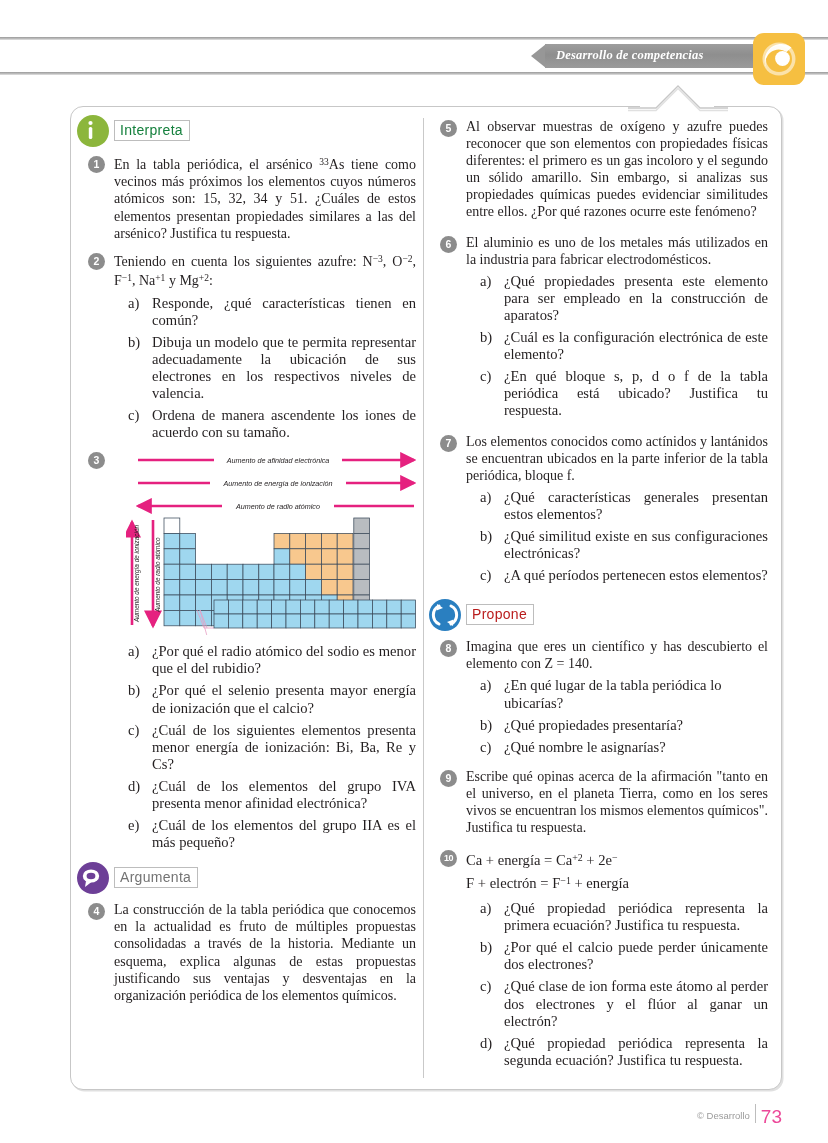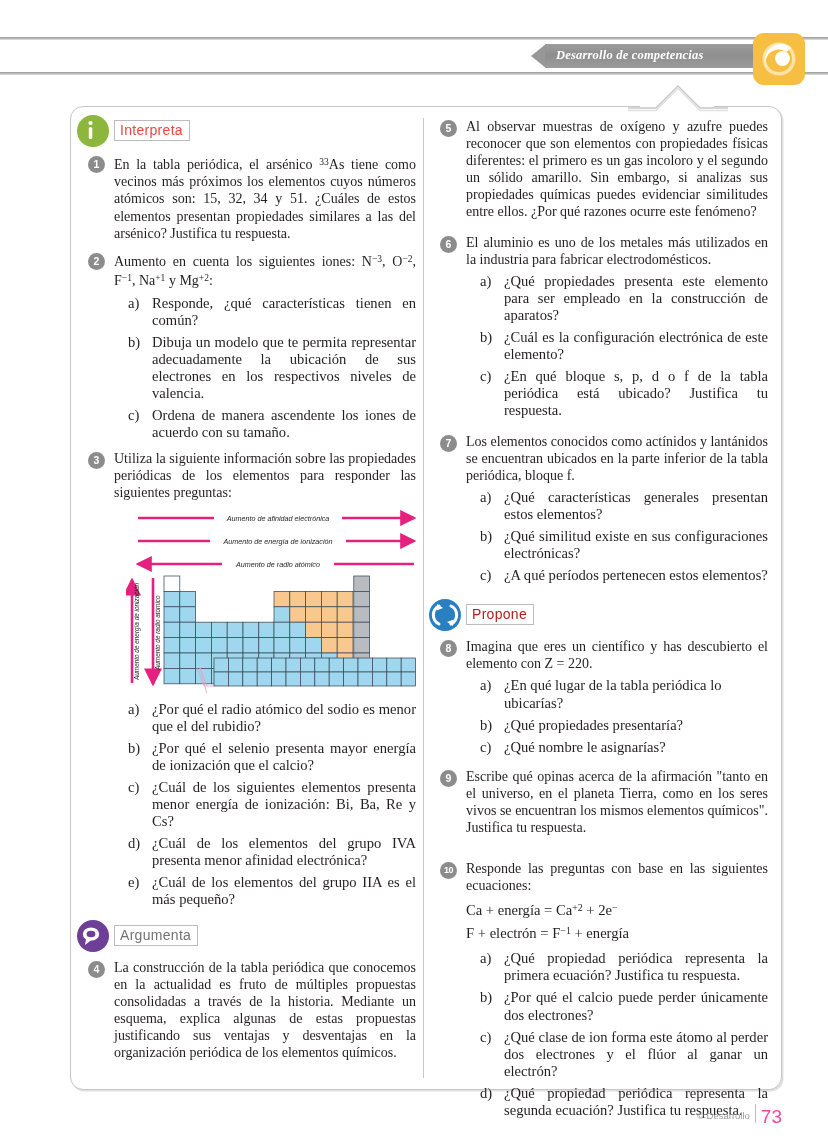--- a/index.html
+++ b/index.html
@@ -65,21 +65,21 @@
   
   .sect{position:relative;height:30px;margin-bottom:6px;}
   .sect .blob{position:absolute;left:-12px;top:-4px;width:34px;height:34px;}
   .sect .lbl{
     position:absolute;left:26px;top:2px;
     font-family:"Liberation Sans", sans-serif;
     font-size:14px;padding:1px 6px 2px 5px;
     border:1px solid #bdbdbd;background:#fff;
     letter-spacing:.3px;
   }
-  .sect.green .lbl{color:#ef4444;}
+  .sect.green .lbl{color:#15803d;}
   .sect.purple .lbl{color:#737373;}
   .sect.blue .lbl{color:#b91c1c;}
 
   
   .q{position:relative;padding-left:26px;margin-bottom:9px;}
   .q .num{
     position:absolute;left:0;top:2px;width:17px;height:17px;border-radius:50%;
     background:#8c8c8c;color:#fff;
     font-family:"Liberation Sans", sans-serif;
     font-size:10.5px;font-weight:bold;line-height:17px;text-align:center;
@@ -156,38 +156,37 @@
     <span class="lbl">Interpreta</span>
   </div>
 
   <div class="q">
     <div class="num">1</div>
     <div class="txt"><span>En la tabla periódica, el arsénico </span><sup>33</sup><span>As tiene como vecinos más próximos los elementos cuyos números atómicos son: 15, 32, 34 y 51. ¿Cuáles de estos elementos presentan propiedades similares a las del arsénico? Justifica tu respuesta.</span></div>
   </div>
 
   <div class="q">
     <div class="num">2</div>
-    <div class="txt"><span>Aumento en cuenta los siguientes iones: N</span><sup>−3</sup><span>, O</span><sup>−2</sup><span>, F</span><sup>−1</sup><span>, Na</span><sup>+1</sup><span> y Mg</span><sup>+2</sup><span>:</span></div>
+    <div class="txt"><span>Teniendo en cuenta los siguientes azufre: N</span><sup>−3</sup><span>, O</span><sup>−2</sup><span>, F</span><sup>−1</sup><span>, Na</span><sup>+1</sup><span> y Mg</span><sup>+2</sup><span>:</span></div>
     <div class="sub">
       <span class="mk">a)</span>
       <div class="txt">Responde, ¿qué características tienen en común?</div>
     </div>
     <div class="sub">
       <span class="mk">b)</span>
       <div class="txt">Dibuja un modelo que te permita representar adecuadamente la ubicación de sus electrones en los respectivos niveles de valencia.</div>
     </div>
     <div class="sub">
       <span class="mk">c)</span>
       <div class="txt">Ordena de manera ascendente los iones de acuerdo con su tamaño.</div>
     </div>
   </div>
 
   <div class="q">
     <div class="num">3</div>
-    <div class="txt">Utiliza la siguiente información sobre las propiedades periódicas de los elementos para responder las siguientes preguntas:</div>
 
     <div class="figure">
       <svg width="300" height="185" viewBox="0 0 300 185">
         <defs>
           <marker id="ar" markerWidth="7" markerHeight="7" refX="6" refY="3.5" orient="auto">
             <polygon points="0,0 7,3.5 0,7" fill="#e5217f"></polygon>
           </marker>
           <marker id="al" markerWidth="7" markerHeight="7" refX="1" refY="3.5" orient="auto">
             <polygon points="7,0 0,3.5 7,7" fill="#e5217f"></polygon>
           </marker>
@@ -413,43 +412,42 @@
       <path d="M11 8 A10 10 0 0 0 11 26" fill="none" stroke="#ffffff" stroke-width="3" stroke-linecap="round"></path>
       <path d="M23 8 A10 10 0 0 1 23 26" fill="none" stroke="#ffffff" stroke-width="3" stroke-linecap="round"></path>
       <polygon points="9,6 15,10 8.5,12.5" fill="#ffffff"></polygon>
       <polygon points="25,28 19,24 25.5,21.5" fill="#ffffff"></polygon>
     </svg>
     <span class="lbl">Propone</span>
   </div>
 
   <div class="q">
     <div class="num">8</div>
-    <div class="txt">Imagina que eres un científico y has descubierto el elemento con Z = 220.</div>
+    <div class="txt">Imagina que eres un científico y has descubierto el elemento con Z = 140.</div>
     <div class="sub nojust">
       <span class="mk">a)</span>
       <div class="txt">¿En qué lugar de la tabla periódica lo ubicarías?</div>
     </div>
     <div class="sub nojust">
       <span class="mk">b)</span>
       <div class="txt">¿Qué propiedades presentaría?</div>
     </div>
     <div class="sub nojust">
       <span class="mk">c)</span>
       <div class="txt">¿Qué nombre le asignarías?</div>
     </div>
   </div>
 
   <div class="q" style="margin-top:12px;">
     <div class="num">9</div>
     <div class="txt">Escribe qué opinas acerca de la afirmación "tanto en el universo, en el planeta Tierra, como en los seres vivos se encuentran los mismos elementos químicos". Justifica tu respuesta.</div>
   </div>
 
-  <div class="q" style="margin-top:24px;">
+  <div class="q" style="margin-top:12px;">
     <div class="num wide">10</div>
-    <div class="txt">Responde las preguntas con base en las siguientes ecuaciones:</div>
 
     <div class="eqs">
       <div class="eq"><span>Ca + energía = Ca</span><sup>+2</sup><span> + 2e</span><sup>−</sup></div>
       <div class="eq"><span>F + electrón = F</span><sup>−1</sup><span> + energía</span></div>
     </div>
 
     <div class="sub">
       <span class="mk">a)</span>
       <div class="txt">¿Qué propiedad periódica representa la primera ecuación? Justifica tu respuesta.</div>
     </div>

